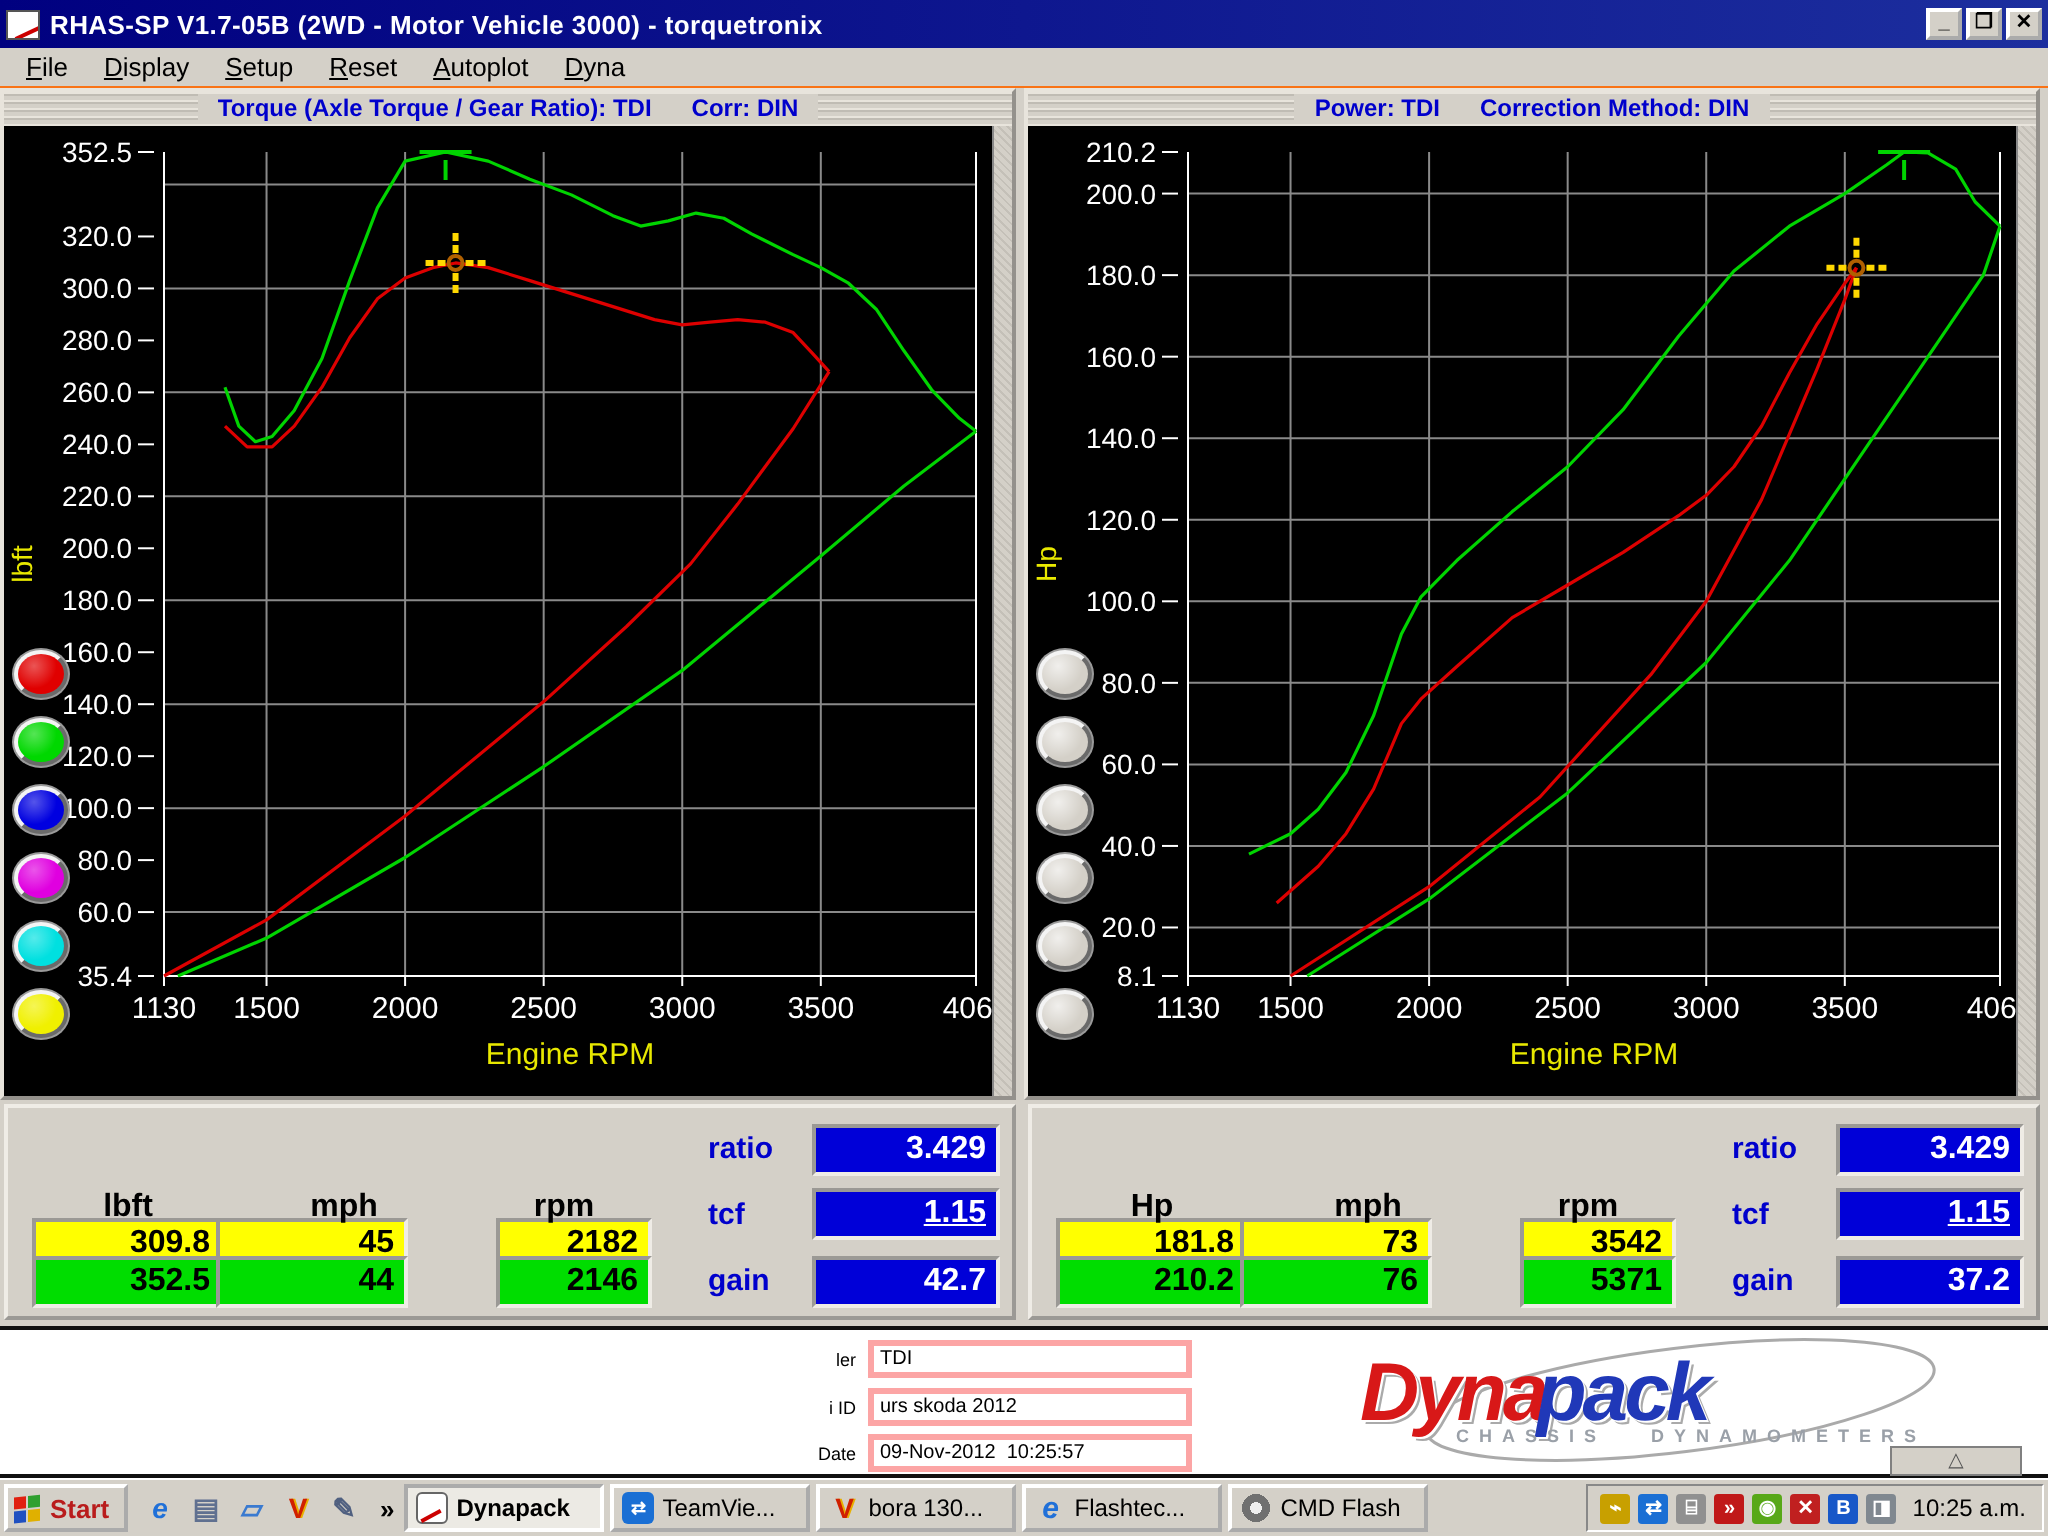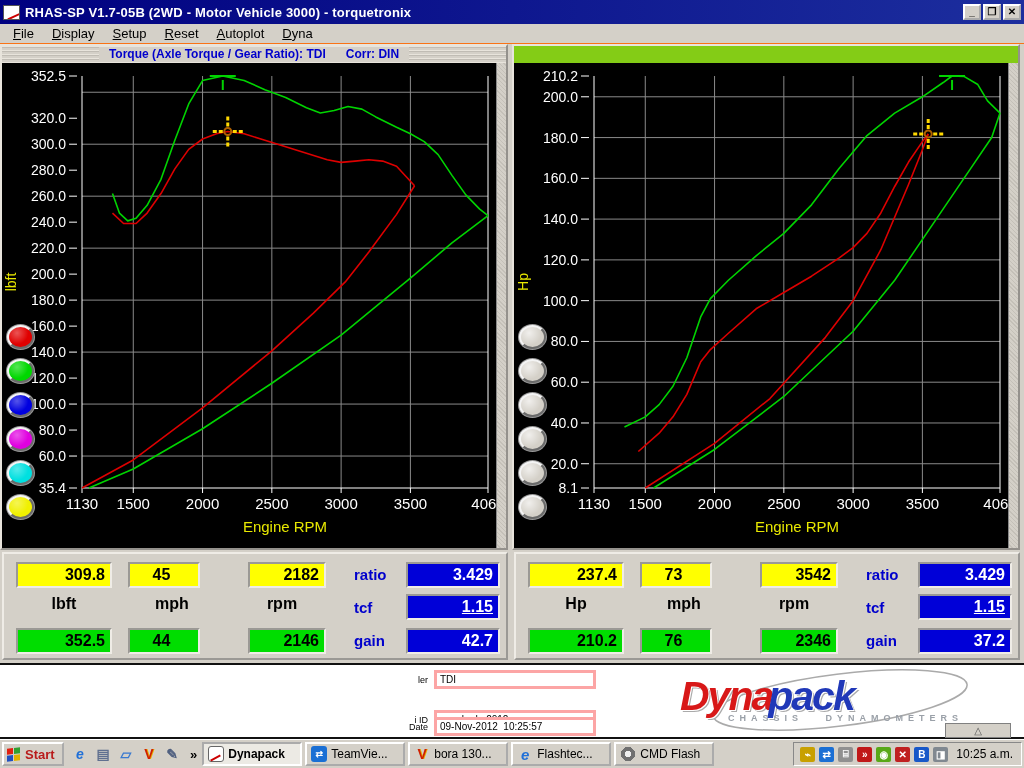--- a/index.html
+++ b/index.html
@@ -47,28 +47,28 @@
     border:2px solid; border-color:#f4f4f4 #6a6a6a #6a6a6a #f4f4f4;
     box-shadow:0 0 0 1px #9a9a9a; }
 
   
   .readout-panel { position:absolute; top:552px; height:108px; width:506px;
     background:#d4d0c8; border:2px outset #efece6; }
   #readout-left { left:2px; }
   #readout-right { left:514px; }
   .ro-field { position:absolute; height:26px; border:2px inset #efece6;
     font-size:16px; font-weight:bold; text-align:right; padding:2px 5px 0 0; color:#000; }
-  .ro-yellow { background:#ffff00; }
+  .ro-yellow { background:#ffff00;margin-top:47px; }
   .ro-green { background:#00dd00; }
   .ro-blue { background:#0000d8; color:#fff; }
   .ro-unit { position:absolute; font-size:16px; font-weight:bold; color:#000;
     text-align:center; width:96px; }
   .ro-bluelabel { position:absolute; font-size:15px; font-weight:bold; color:#0000cc; }
   .c1 { left:12px;  width:96px; }
-  .c2 { left:124px; width:72px;text-align:center; }
+  .c2 { left:104px; width:96px; }
   .c3 { left:244px; width:78px; }
   .cB { left:402px; width:94px; }
   .r1 { top:8px; } .r2 { top:41px; } .r3 { top:74px; }
   .r2f { top:40px;text-decoration:underline; }
 
   
   .bottom-strip { position:absolute; left:0; top:663px; width:1024px; height:76px;
     background:#fff; border-top:2px solid #111; border-bottom:2px solid #111; }
   .form-row { position:absolute; left:392px; display:flex; align-items:center; }
   .form-label { width:42px; text-align:right; font-size:9px; color:#000; padding-right:6px; }
@@ -230,20 +230,23 @@
       <div class="color-btn" id="lbtn2" style="background: radial-gradient(circle at 35% 30%, rgba(255, 255, 255, 0.333), transparent 55%), rgb(0, 0, 224);"></div>
       <div class="color-btn" id="lbtn3" style="background: radial-gradient(circle at 35% 30%, rgba(255, 255, 255, 0.333), transparent 55%), rgb(224, 0, 224);"></div>
       <div class="color-btn" id="lbtn4" style="background: radial-gradient(circle at 35% 30%, rgba(255, 255, 255, 0.333), transparent 55%), rgb(0, 224, 224);"></div>
       <div class="color-btn" id="lbtn5" style="background: radial-gradient(circle at 35% 30%, rgba(255, 255, 255, 0.333), transparent 55%), rgb(240, 240, 0);"></div>
     </div>
   </div>
   <div class="vscroll-strip"></div>
 </div>
 
 <div class="chart-panel" id="panel-right">
+  <div class="chart-header">
+    <span class="chart-header-inner">Power: TDI      Correction Method: DIN</span>
+  </div>
   <div class="plot-area">
     <svg id="chart-right" width="494" height="485">
         <line x1="80" y1="400.7407224146462" x2="486" y2="400.7407224146462" stroke="#8a8a8a" stroke-width="1"></line>
         <line x1="80" y1="359.9688273132113" x2="486" y2="359.9688273132113" stroke="#8a8a8a" stroke-width="1"></line>
         <line x1="80" y1="319.19693221177636" x2="486" y2="319.19693221177636" stroke="#8a8a8a" stroke-width="1"></line>
         <line x1="80" y1="278.4250371103414" x2="486" y2="278.4250371103414" stroke="#8a8a8a" stroke-width="1"></line>
         <line x1="80" y1="237.65314200890649" x2="486" y2="237.65314200890649" stroke="#8a8a8a" stroke-width="1"></line>
         <line x1="80" y1="196.88124690747156" x2="486" y2="196.88124690747156" stroke="#8a8a8a" stroke-width="1"></line>
         <line x1="80" y1="156.10935180603656" x2="486" y2="156.10935180603656" stroke="#8a8a8a" stroke-width="1"></line>
         <line x1="80" y1="115.33745670460166" x2="486" y2="115.33745670460166" stroke="#8a8a8a" stroke-width="1"></line>
@@ -333,43 +336,43 @@
   <div class="ro-bluelabel" style="left:350px; top:45px;">tcf</div>
   <div class="ro-field ro-blue cB r2f">1.15</div>
   <div class="ro-field ro-green c1 r3">352.5</div>
   <div class="ro-field ro-green c2 r3">44</div>
   <div class="ro-field ro-green c3 r3">2146</div>
   <div class="ro-bluelabel" style="left:350px; top:78px;">gain</div>
   <div class="ro-field ro-blue cB r3">42.7</div>
 </div>
 
 <div class="readout-panel" id="readout-right">
-  <div class="ro-field ro-yellow c1 r1">237.4</div>
+  <div class="ro-field ro-yellow c1 r1">181.8</div>
   <div class="ro-field ro-yellow c2 r1">73</div>
   <div class="ro-field ro-yellow c3 r1">3542</div>
   <div class="ro-bluelabel" style="left:350px; top:12px;">ratio</div>
   <div class="ro-field ro-blue cB r1">3.429</div>
   <div class="ro-unit r2" style="left:12px;">Hp</div>
   <div class="ro-unit r2" style="left:120px;">mph</div>
   <div class="ro-unit r2" style="left:230px;">rpm</div>
   <div class="ro-bluelabel" style="left:350px; top:45px;">tcf</div>
   <div class="ro-field ro-blue cB r2f">1.15</div>
   <div class="ro-field ro-green c1 r3">210.2</div>
   <div class="ro-field ro-green c2 r3">76</div>
-  <div class="ro-field ro-green c3 r3">2346</div>
+  <div class="ro-field ro-green c3 r3">5371</div>
   <div class="ro-bluelabel" style="left:350px; top:78px;">gain</div>
   <div class="ro-field ro-blue cB r3">37.2</div>
 </div>
 
 <div class="bottom-strip">
   <div class="form-row" style="top:5px;">
     <span class="form-label">ler</span>
     <input class="form-input" value="TDI" style="">
   </div>
-  <div class="form-row" style="top:29px;margin-top:16px;">
+  <div class="form-row" style="top:29px;">
     <span class="form-label">i ID</span>
     <input class="form-input" value="urs skoda 2012" style="">
   </div>
   <div class="form-row" style="top:52px;justify-content:space-between;">
     <span class="form-label">Date</span>
     <input class="form-input" value="09-Nov-2012  10:25:57" style="">
   </div>
   <div class="logo-wrap">
     <svg class="logo-swirl" width="280" height="66">
       <ellipse cx="150" cy="33" rx="128" ry="26" fill="none" stroke="#aaa" stroke-width="1.5" transform="rotate(-7 150 33)"></ellipse>

